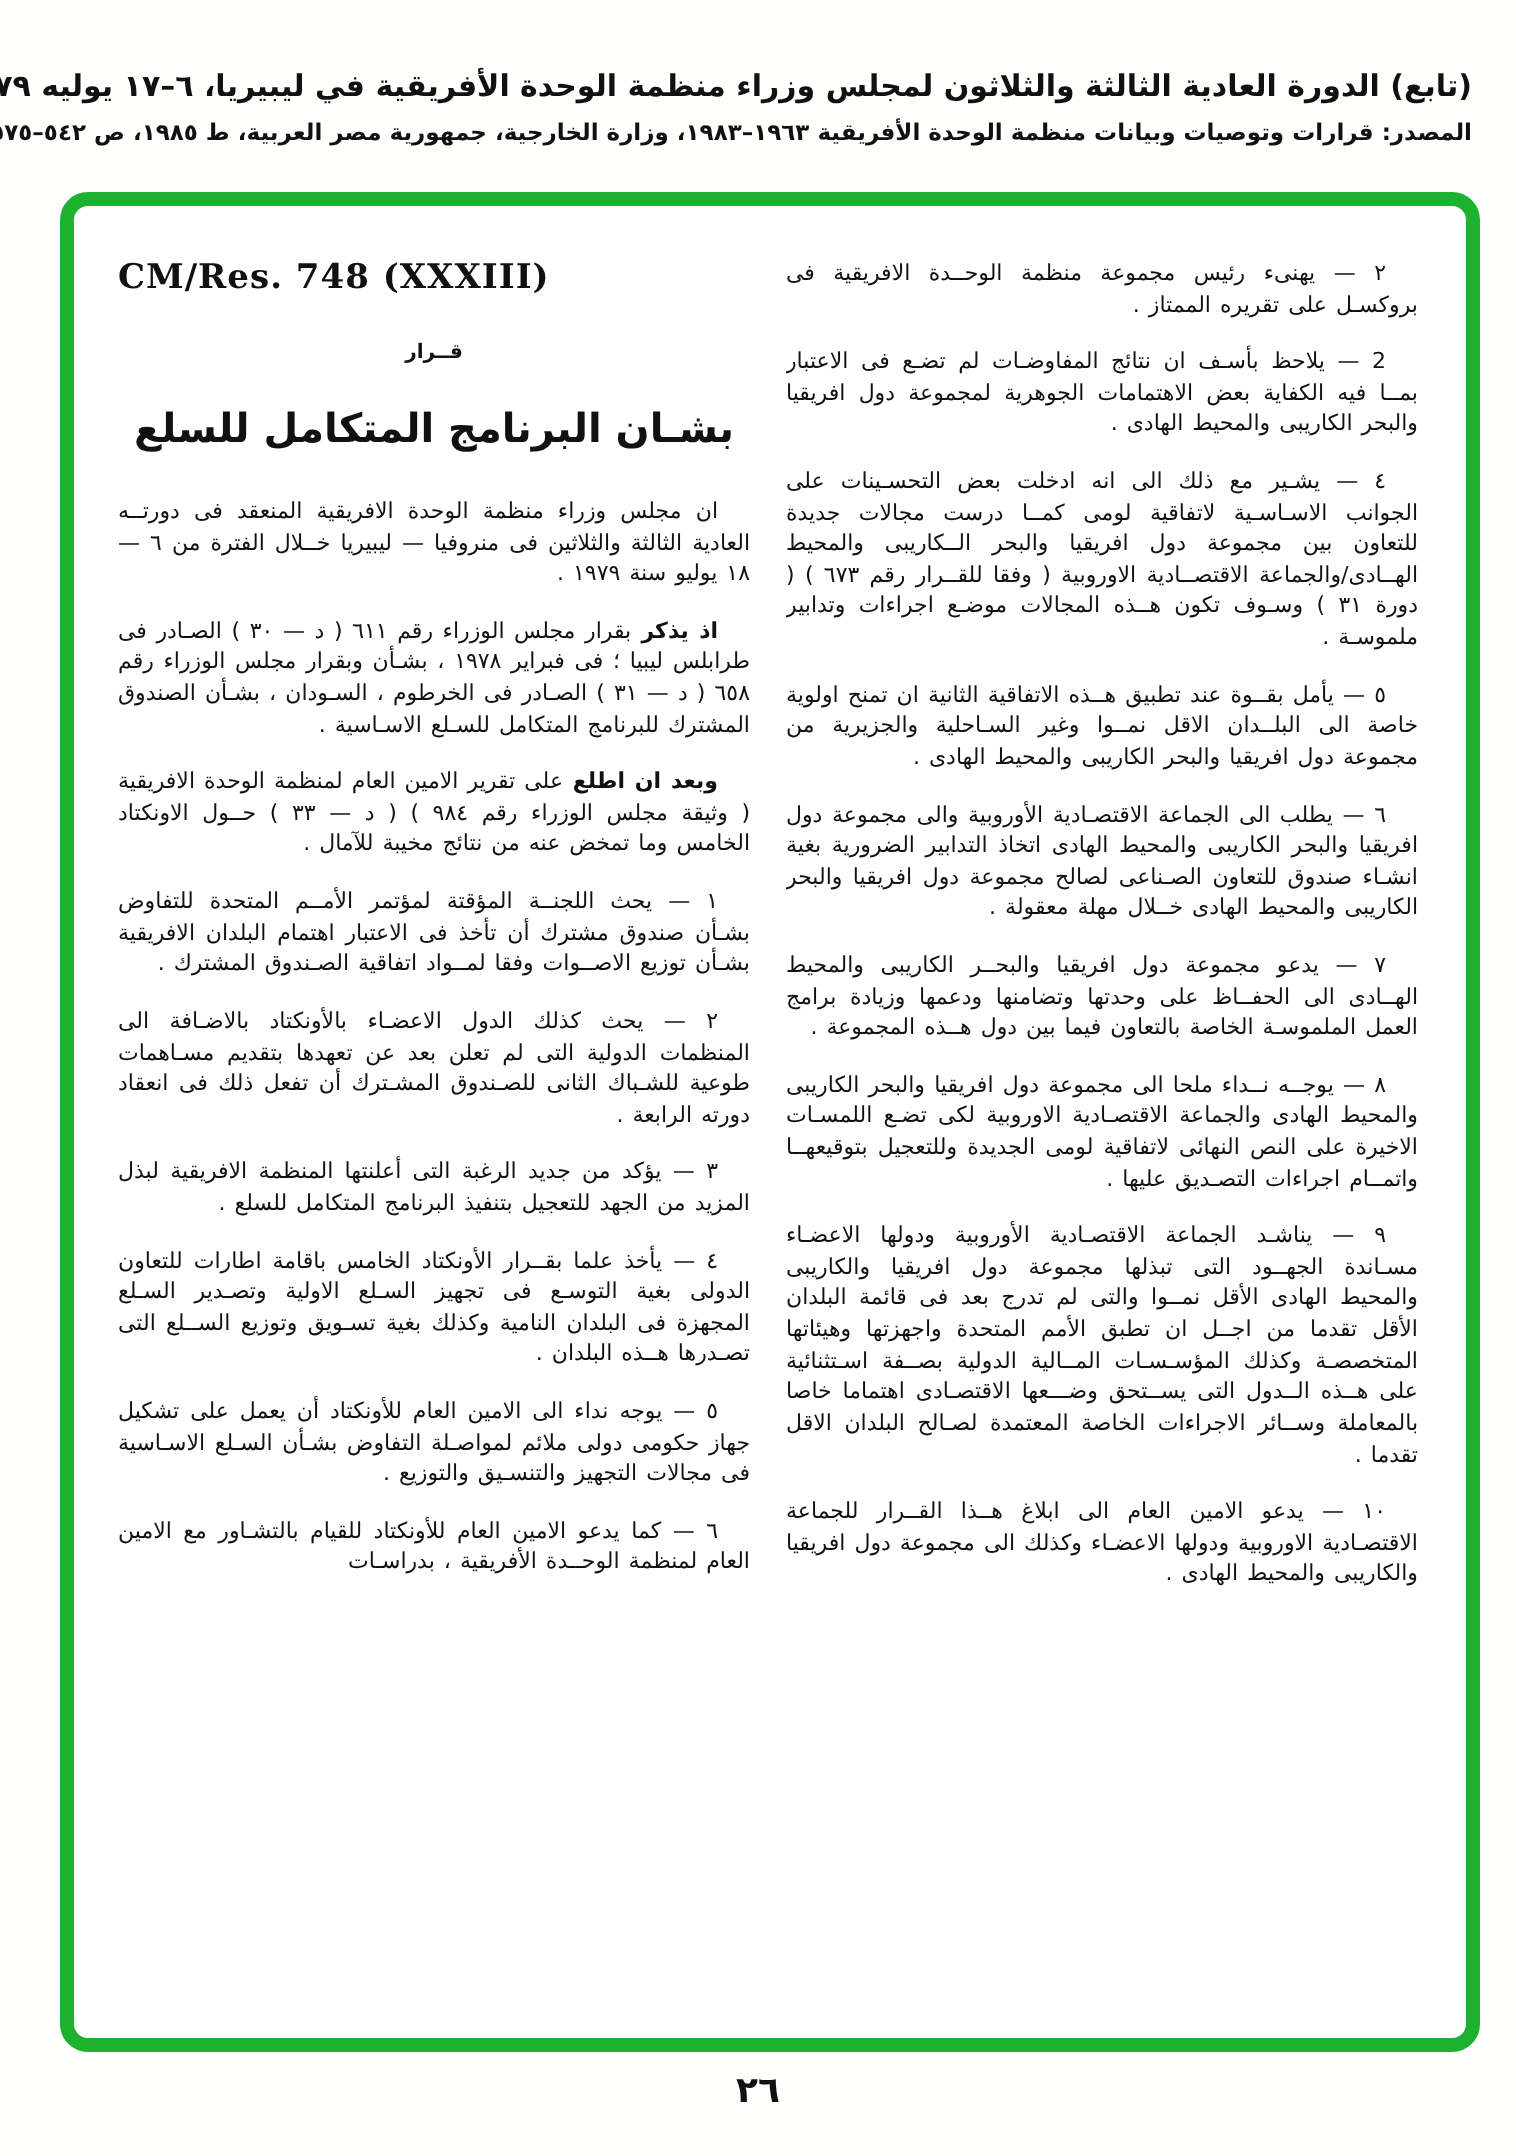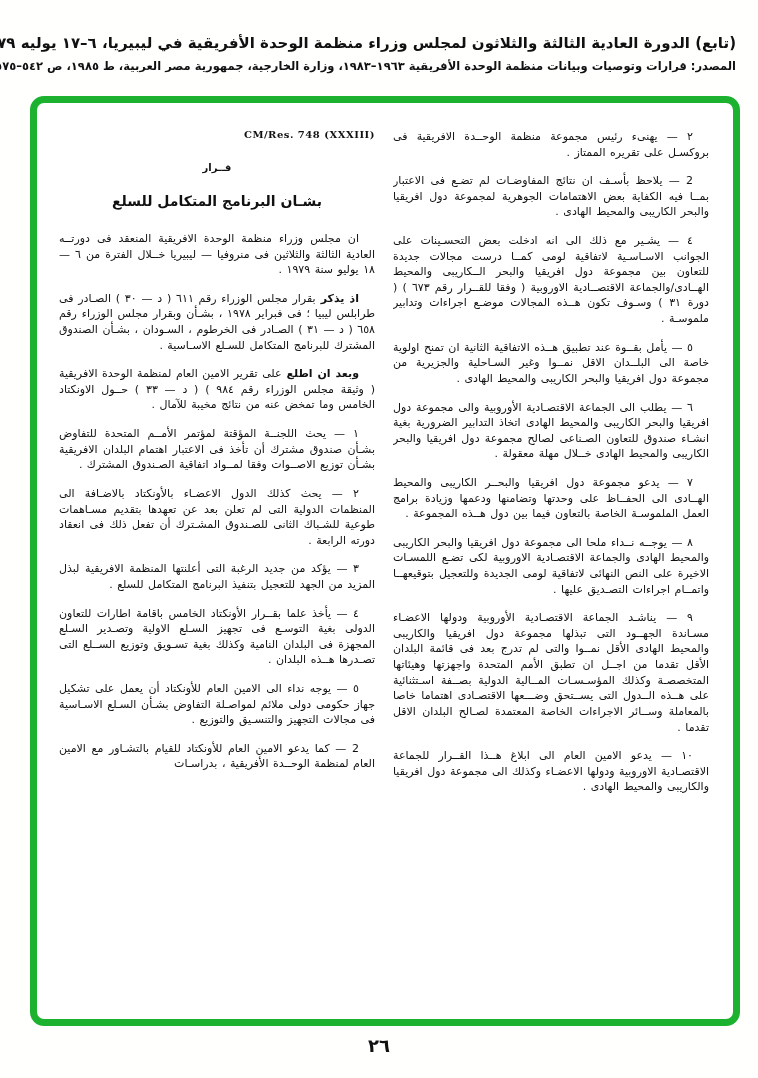--- a/index.html
+++ b/index.html
@@ -59,36 +59,36 @@
     box-sizing: border-box;
   }
   .column {
     flex: 1 1 0;
     min-width: 0;
     overflow: hidden;
   }
   
   .doc-ref {
     direction: ltr;
-    text-align: right;
+    text-align: left;
     font-family: "DejaVu Serif", serif;
-    font-size: 10px;
+    font-size: 17px;
     font-weight: bold;
     letter-spacing: 0.5px;
     margin: 0 0 22px 0;
   }
   .doc-title {
     text-align: center;
     font-size: 10px;
     font-weight: bold;
     margin: 0 0 20px 0;
   }
   .doc-subtitle {
     text-align: center;
-    font-size: 14px;
+    font-size: 20px;
     font-weight: bold;
     margin: 0 0 22px 0;
   }
   .para {
     font-size: 11px;
     line-height: 1.42;
     text-align: justify;
     text-justify: inter-word;
     text-indent: 16px;
     margin: 0 0 13px 0;
@@ -138,21 +138,21 @@
         <div class="doc-subtitle">بشـان البرنامج المتكامل للسلع</div>
         <div id="left-column-paras">
             <p class="para">ان مجلس وزراء منظمة الوحدة الافريقية المنعقد فى دورتــه العادية الثالثة والثلاثين فى منروفيا — ليبيريا خــلال الفترة من ٦ — ١٨ يوليو سنة ١٩٧٩ .</p>
             <p class="para"><b>اذ يذكر </b>بقرار مجلس الوزراء رقم ٦١١ ( د — ٣٠ ) الصـادر فى طرابلس ليبيا ؛ فى فبراير ١٩٧٨ ، بشـأن وبقرار مجلس الوزراء رقم ٦٥٨ ( د — ٣١ ) الصـادر فى الخرطوم ، السـودان ، بشـأن الصندوق المشترك للبرنامج المتكامل للسـلع الاسـاسية .</p>
             <p class="para"><b>وبعد ان اطلع </b>على تقرير الامين العام لمنظمة الوحدة الافريقية ( وثيقة مجلس الوزراء رقم ٩٨٤ ) ( د — ٣٣ ) حــول الاونكتاد الخامس وما تمخض عنه من نتائج مخيبة للآمال .</p>
             <p class="para">١ — يحث اللجنــة المؤقتة لمؤتمر الأمــم المتحدة للتفاوض بشـأن صندوق مشترك أن تأخذ فى الاعتبار اهتمام البلدان الافريقية بشـأن توزيع الاصــوات وفقا لمــواد اتفاقية الصـندوق المشترك .</p>
             <p class="para">٢ — يحث كذلك الدول الاعضـاء بالأونكتاد بالاضـافة الى المنظمات الدولية التى لم تعلن بعد عن تعهدها بتقديم مسـاهمات طوعية للشـباك الثانى للصـندوق المشـترك أن تفعل ذلك فى انعقاد دورته الرابعة .</p>
             <p class="para">٣ — يؤكد من جديد الرغبة التى أعلنتها المنظمة الافريقية لبذل المزيد من الجهد للتعجيل بتنفيذ البرنامج المتكامل للسلع .</p>
             <p class="para">٤ — يأخذ علما بقــرار الأونكتاد الخامس باقامة اطارات للتعاون الدولى بغية التوسـع فى تجهيز السـلع الاولية وتصـدير السـلع المجهزة فى البلدان النامية وكذلك بغية تسـويق وتوزيع الســلع التى تصـدرها هــذه البلدان .</p>
             <p class="para">٥ — يوجه نداء الى الامين العام للأونكتاد أن يعمل على تشكيل جهاز حكومى دولى ملائم لمواصـلة التفاوض بشـأن السـلع الاسـاسية فى مجالات التجهيز والتنسـيق والتوزيع .</p>
-            <p class="para">2 — كما يدعو الامين العام للأونكتاد للقيام بالتشـاور مع الامين العام لمنظمة الوحــدة الأفريقية ، بدراسـات</p>
+            <p class="para">٦ — كما يدعو الامين العام للأونكتاد للقيام بالتشـاور مع الامين العام لمنظمة الوحــدة الأفريقية ، بدراسـات</p>
           </div>
       </div>
 
     </div>
   </div>
 
   <div class="page-number">٢٦</div>
 
 </div>
 

